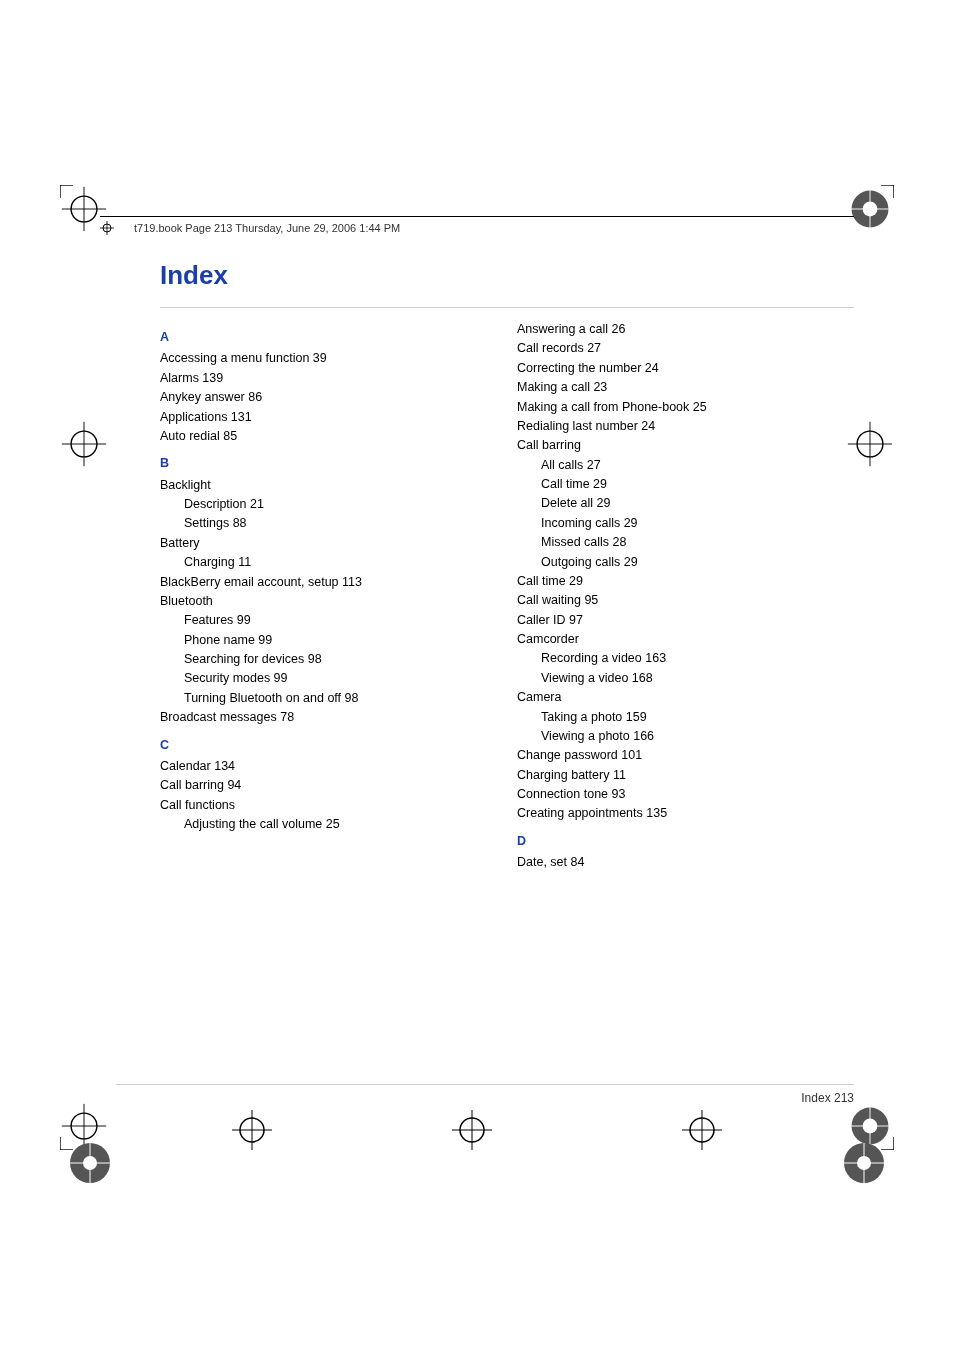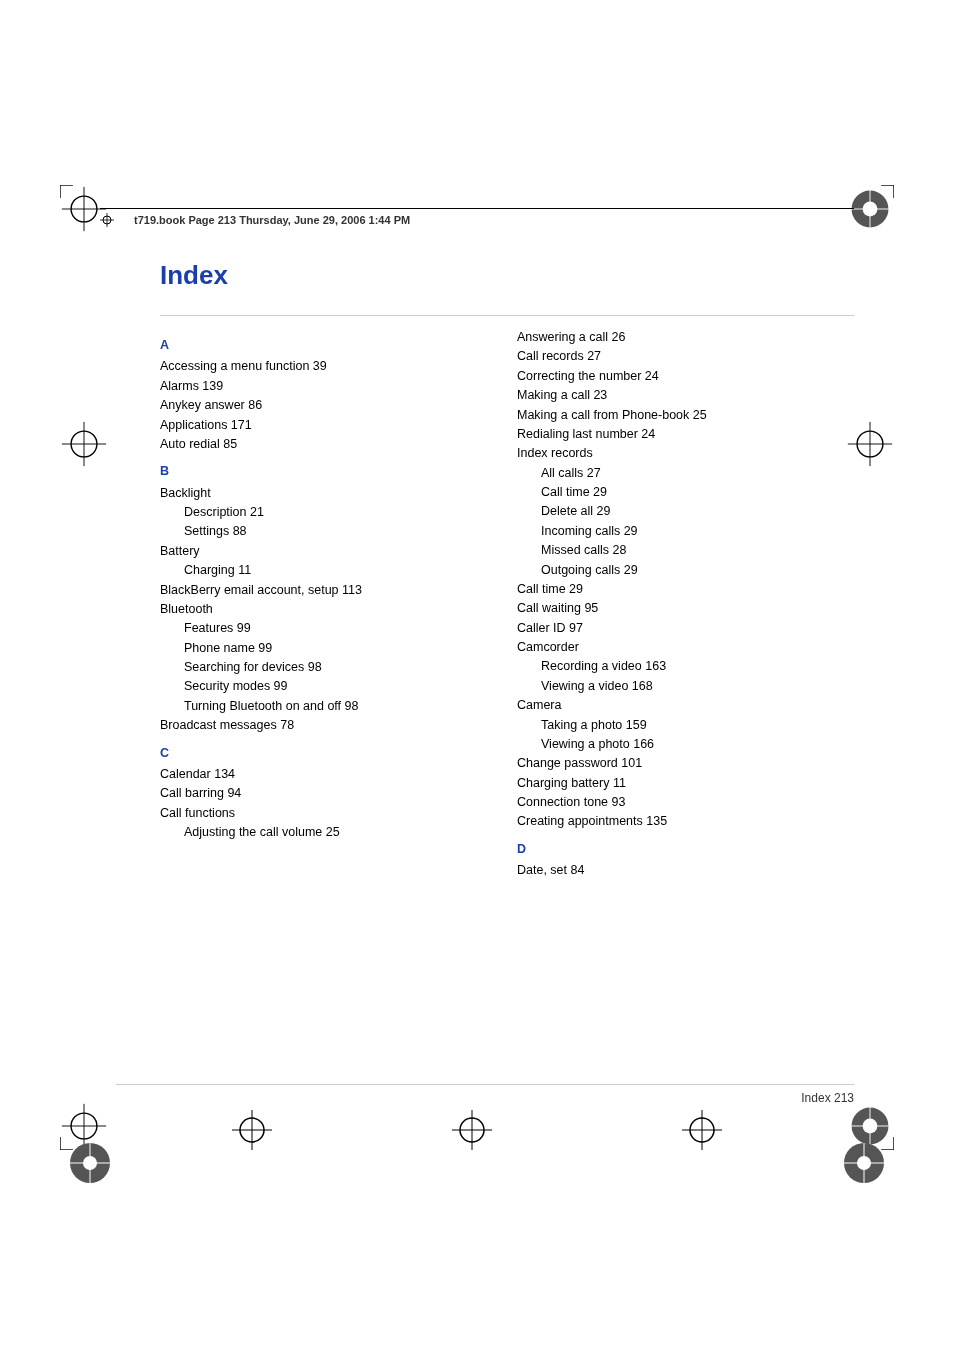--- a/index.html
+++ b/index.html
@@ -26,51 +26,50 @@
     .mark-tr { top: 185px; right: 60px; }
     .mark-bl { bottom: 200px; left: 60px; }
     .mark-br { bottom: 200px; right: 60px; }
 
     
     .mark-ml { top: 420px; left: 60px; }
     .mark-mr { top: 420px; right: 60px; }
 
     .header-bar {
       position: absolute;
-      top: 208px;
+      top: 216px;
       left: 100px;
       right: 100px;
       border-top: 1px solid #000;
       display: flex;
       align-items: center;
       padding: 4px 0;
       font-size: 11px;
       color: #333;
-      font-weight: bold;
     }
 
     .header-text {
       margin-left: 20px;
     }
 
     .page-content {
       position: absolute;
       top: 260px;
       left: 160px;
       right: 100px;
       bottom: 240px;
     }
 
     .page-title {
       font-size: 26px;
       font-weight: bold;
       color: #1a3faa;
       margin-bottom: 12px;
       border-bottom: 1px solid #ccc;
-      padding-bottom: 24px;
+      padding-bottom: 16px;
     }
 
     .index-body {
       display: flex;
       gap: 20px;
       margin-top: 10px;
     }
 
     .col-left {
       flex: 1;
@@ -223,21 +222,21 @@
   <h1 class="page-title">Index</h1>
 
   <div class="index-body">
 
     <div class="col-left">
 
       <div class="section-letter">A</div>
       <div class="entry">Accessing a menu function  39</div>
       <div class="entry">Alarms  139</div>
       <div class="entry">Anykey answer  86</div>
-      <div class="entry">Applications  171</div>
+      <div class="entry">Applications  131</div>
       <div class="entry">Auto redial  85</div>
 
       <div class="section-letter">B</div>
       <div class="entry">Backlight</div>
       <div class="sub-entry">Description  21</div>
       <div class="sub-entry">Settings  88</div>
       <div class="entry">Battery</div>
       <div class="sub-entry">Charging  11</div>
       <div class="entry">BlackBerry email account, setup  113</div>
       <div class="entry">Bluetooth</div>
@@ -257,21 +256,21 @@
     </div>
 
     <div class="col-right">
 
       <div class="entry">Answering a call  26</div>
       <div class="entry">Call records  27</div>
       <div class="entry">Correcting the number  24</div>
       <div class="entry">Making a call  23</div>
       <div class="entry">Making a call from Phone-book  25</div>
       <div class="entry">Redialing last number  24</div>
-      <div class="entry">Index records</div>
+      <div class="entry">Call barring</div>
       <div class="sub-entry">All calls  27</div>
       <div class="sub-entry">Call time  29</div>
       <div class="sub-entry">Delete all  29</div>
       <div class="sub-entry">Incoming calls  29</div>
       <div class="sub-entry">Missed calls  28</div>
       <div class="sub-entry">Outgoing calls  29</div>
       <div class="entry">Call time  29</div>
       <div class="entry">Call waiting  95</div>
       <div class="entry">Caller ID  97</div>
       <div class="entry">Camcorder</div>

